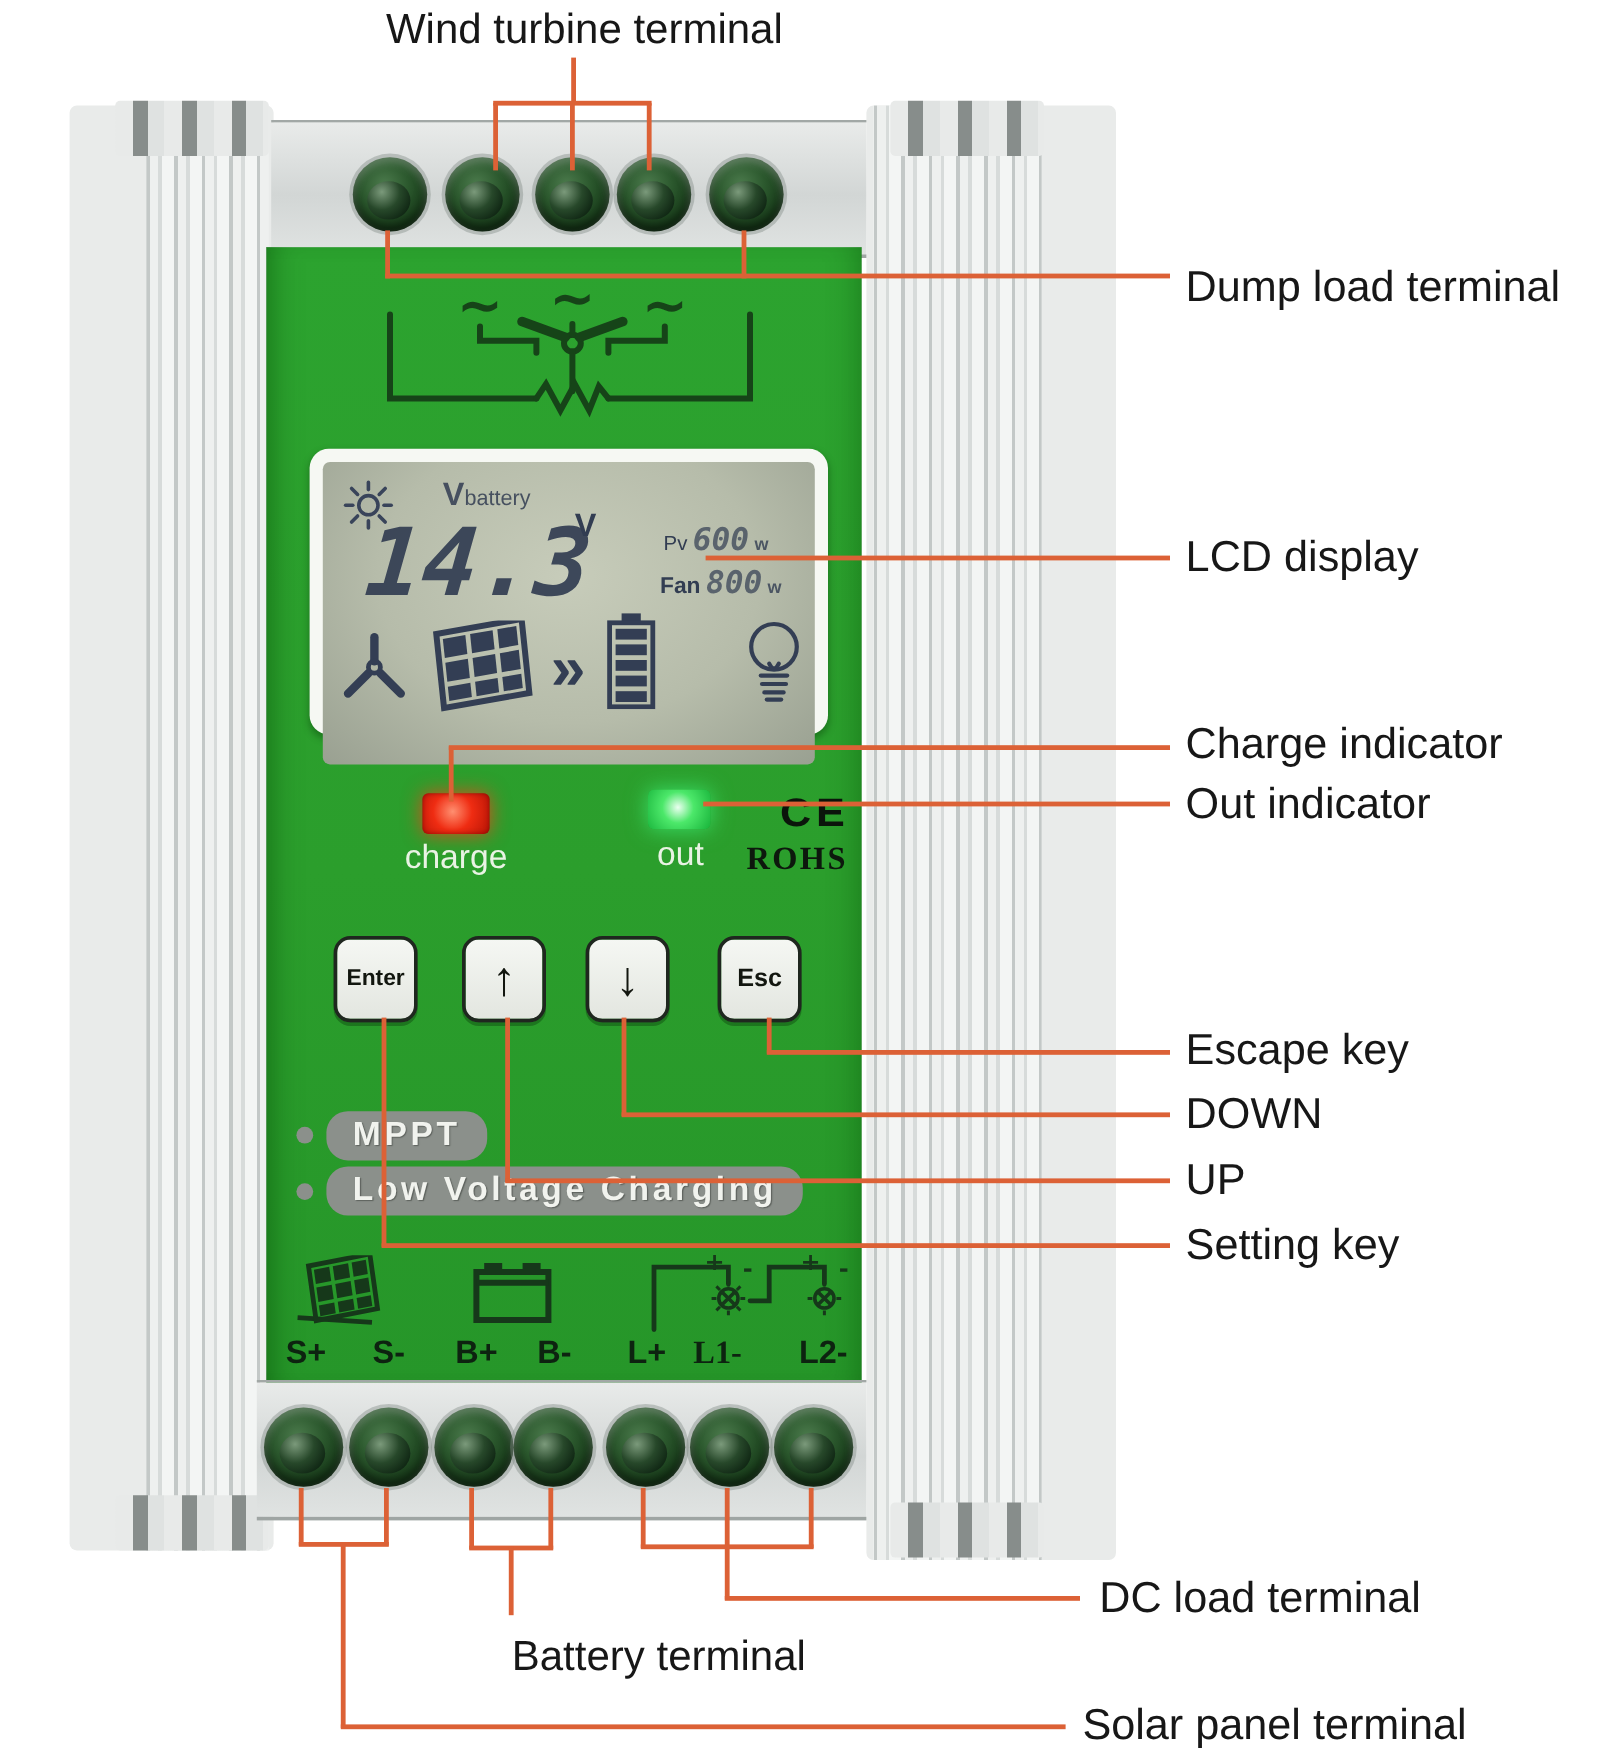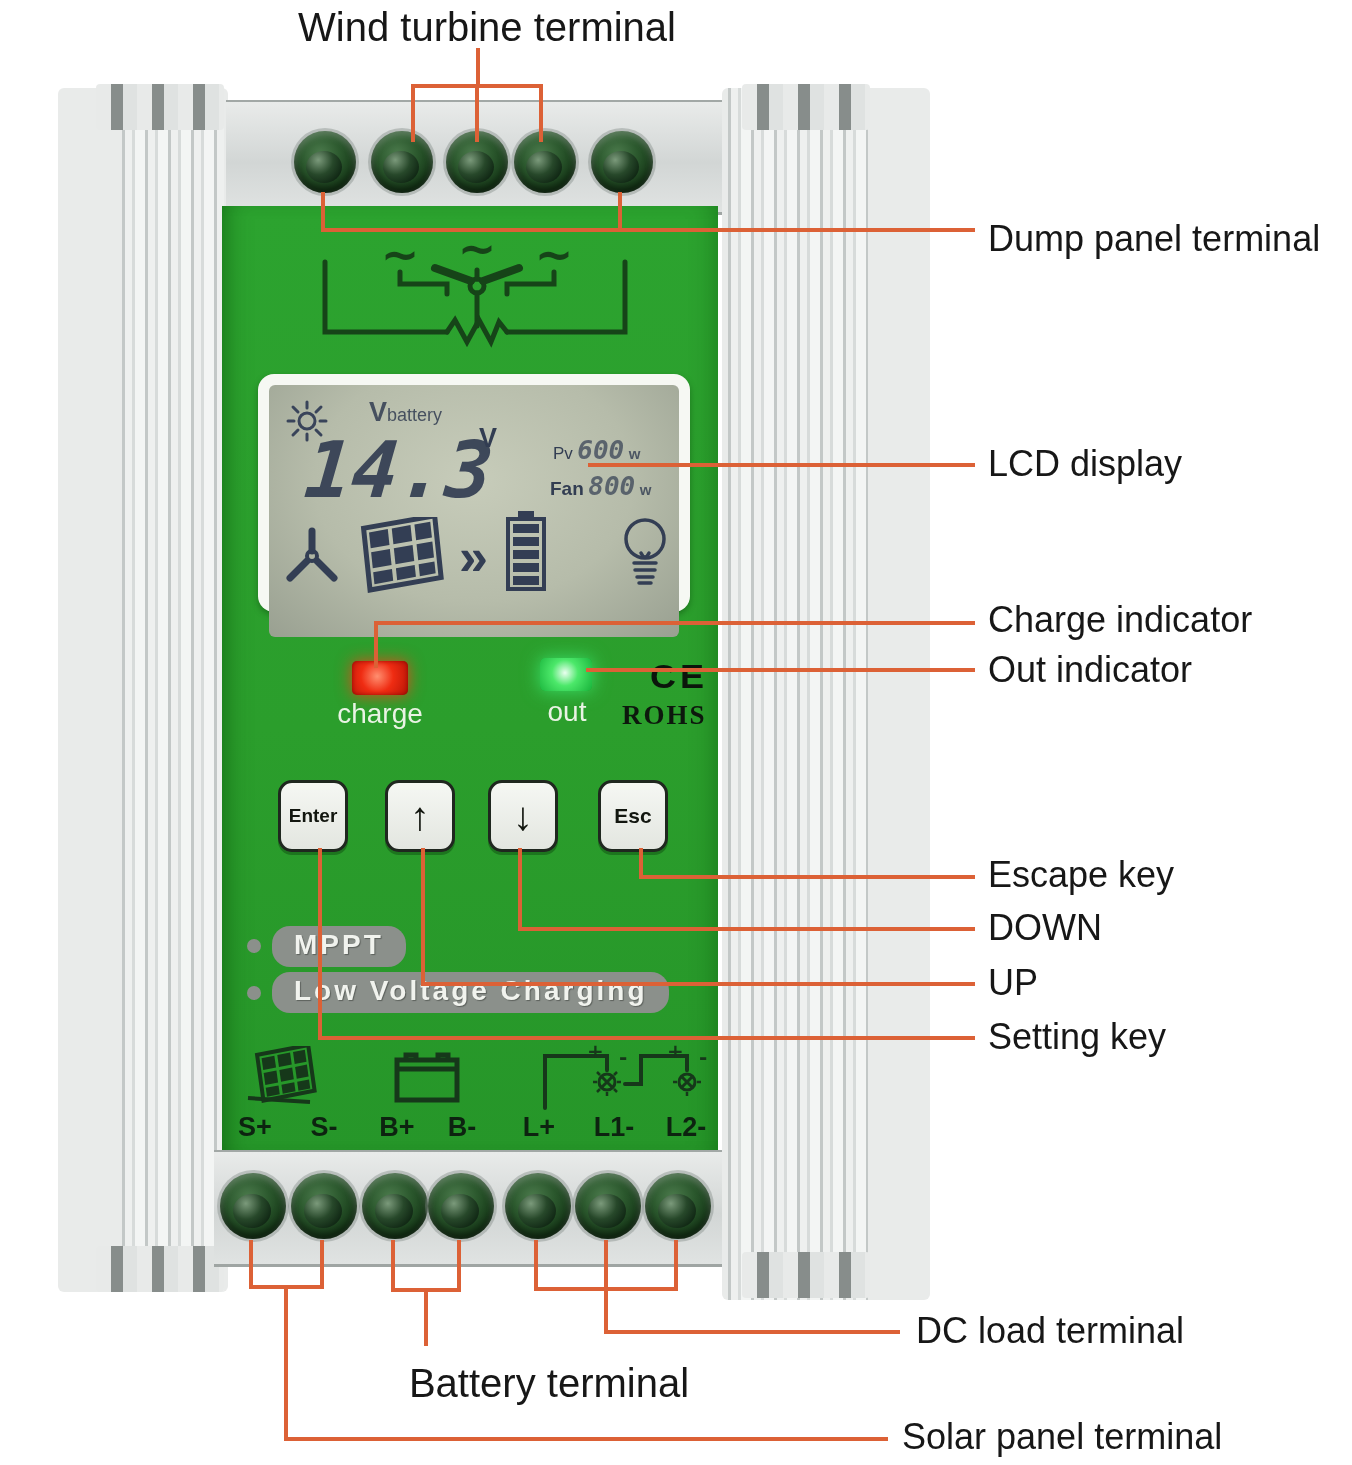--- a/index.html
+++ b/index.html
@@ -1,20 +1,20 @@
 <!DOCTYPE html>
 <html><head>
 <meta charset="utf-8">
 <style>
   html,body{margin:0;padding:0;background:#ffffff;}
   .stage{position:relative;width:1352px;height:1465px;background:#ffffff;overflow:hidden;
          font-family:"Liberation Sans",sans-serif;}
   
   .lbl{position:absolute;font:500 36px/1.18 "Liberation Sans",sans-serif;color:#171717;z-index:6;white-space:nowrap;}
-  .lbl.big{font-size:40px;}
+  .lbl.big{font-size:35px;}
   .ln{position:absolute;background:#dc6136;z-index:5;}
   
   .heatsink{position:absolute;background:#e9ebea;z-index:0;border-radius:6px;}
   .fins{position:absolute;top:0;bottom:0;background:repeating-linear-gradient(90deg,
         #c3c8c7 0 3px,#eef0ef 3px 10px,#d7dbda 10px 13px,#f3f5f4 13px 23px);}
   .teeth{position:absolute;background:repeating-linear-gradient(90deg,
         #e8eae9 0 15px,#878d8b 15px 27px,#dfe2e1 27px 41px);z-index:1;border-radius:4px;}
   .band{position:absolute;background:linear-gradient(180deg,#e9ebea 0%,#d2d6d5 55%,#e0e3e2 100%);
         border-top:2px solid #a2a8a6;border-bottom:3px solid #9fa5a3;z-index:1;}
   .band.bottom{z-index:3;}
@@ -268,21 +268,21 @@
         <text x="130" y="14">+</text>
           <text x="162" y="20">-</text>
       </g>
     </svg>
 
     <div class="tlabel" style="left:7px;">S+</div>
     <div class="tlabel" style="left:76px;">S-</div>
     <div class="tlabel" style="left:149px;">B+</div>
     <div class="tlabel" style="left:214px;">B-</div>
     <div class="tlabel" style="left:291px;">L+</div>
-    <div class="tlabel" style="left:366px;">L1-</div>
+    <div class="tlabel" style="left:350px;font-family:Liberation Serif, serif;">L1-</div>
     <div class="tlabel" style="left:438px;">L2-</div>
   </div>
 
   <div class="ln" style="left:476px;top:48px;width:4px;height:38px;"></div>
   <div class="ln" style="left:411px;top:84px;width:132px;height:4px;"></div>
   <div class="ln" style="left:411px;top:86px;width:4px;height:56px;"></div>
   <div class="ln" style="left:475px;top:86px;width:4px;height:56px;"></div>
   <div class="ln" style="left:539px;top:86px;width:4px;height:56px;"></div>
 
   <div class="ln" style="left:321px;top:192px;width:4px;height:40px;"></div>
@@ -316,21 +316,21 @@
   <div class="ln" style="left:424px;top:1289px;width:4px;height:57px;"></div>
 
   <div class="ln" style="left:534px;top:1240px;width:4px;height:50px;"></div>
   <div class="ln" style="left:604px;top:1240px;width:4px;height:50px;"></div>
   <div class="ln" style="left:674px;top:1240px;width:4px;height:50px;"></div>
   <div class="ln" style="left:534px;top:1287px;width:144px;height:4px;"></div>
   <div class="ln" style="left:604px;top:1288px;width:4px;height:45px;"></div>
   <div class="ln" style="left:604px;top:1330px;width:296px;height:4px;"></div>
 
   <div class="lbl big" style="left:247px;top:4px;width:480px;text-align:center;">Wind turbine terminal</div>
-  <div class="lbl" style="left:988px;top:218px;">Dump panel terminal</div>
+  <div class="lbl" style="left:988px;top:218px;">Dump load terminal</div>
   <div class="lbl" style="left:988px;top:443px;">LCD display</div>
   <div class="lbl" style="left:988px;top:599px;">Charge indicator</div>
   <div class="lbl" style="left:988px;top:649px;">Out indicator</div>
   <div class="lbl" style="left:988px;top:854px;">Escape key</div>
   <div class="lbl" style="left:988px;top:907px;">DOWN</div>
   <div class="lbl" style="left:988px;top:962px;text-align:center;">UP</div>
   <div class="lbl" style="left:988px;top:1016px;">Setting key</div>
   <div class="lbl" style="left:916px;top:1310px;">DC load terminal</div>
   <div class="lbl big" style="left:394px;top:1360px;width:310px;text-align:center;">Battery terminal</div>
   <div class="lbl" style="left:902px;top:1416px;">Solar panel terminal</div>

